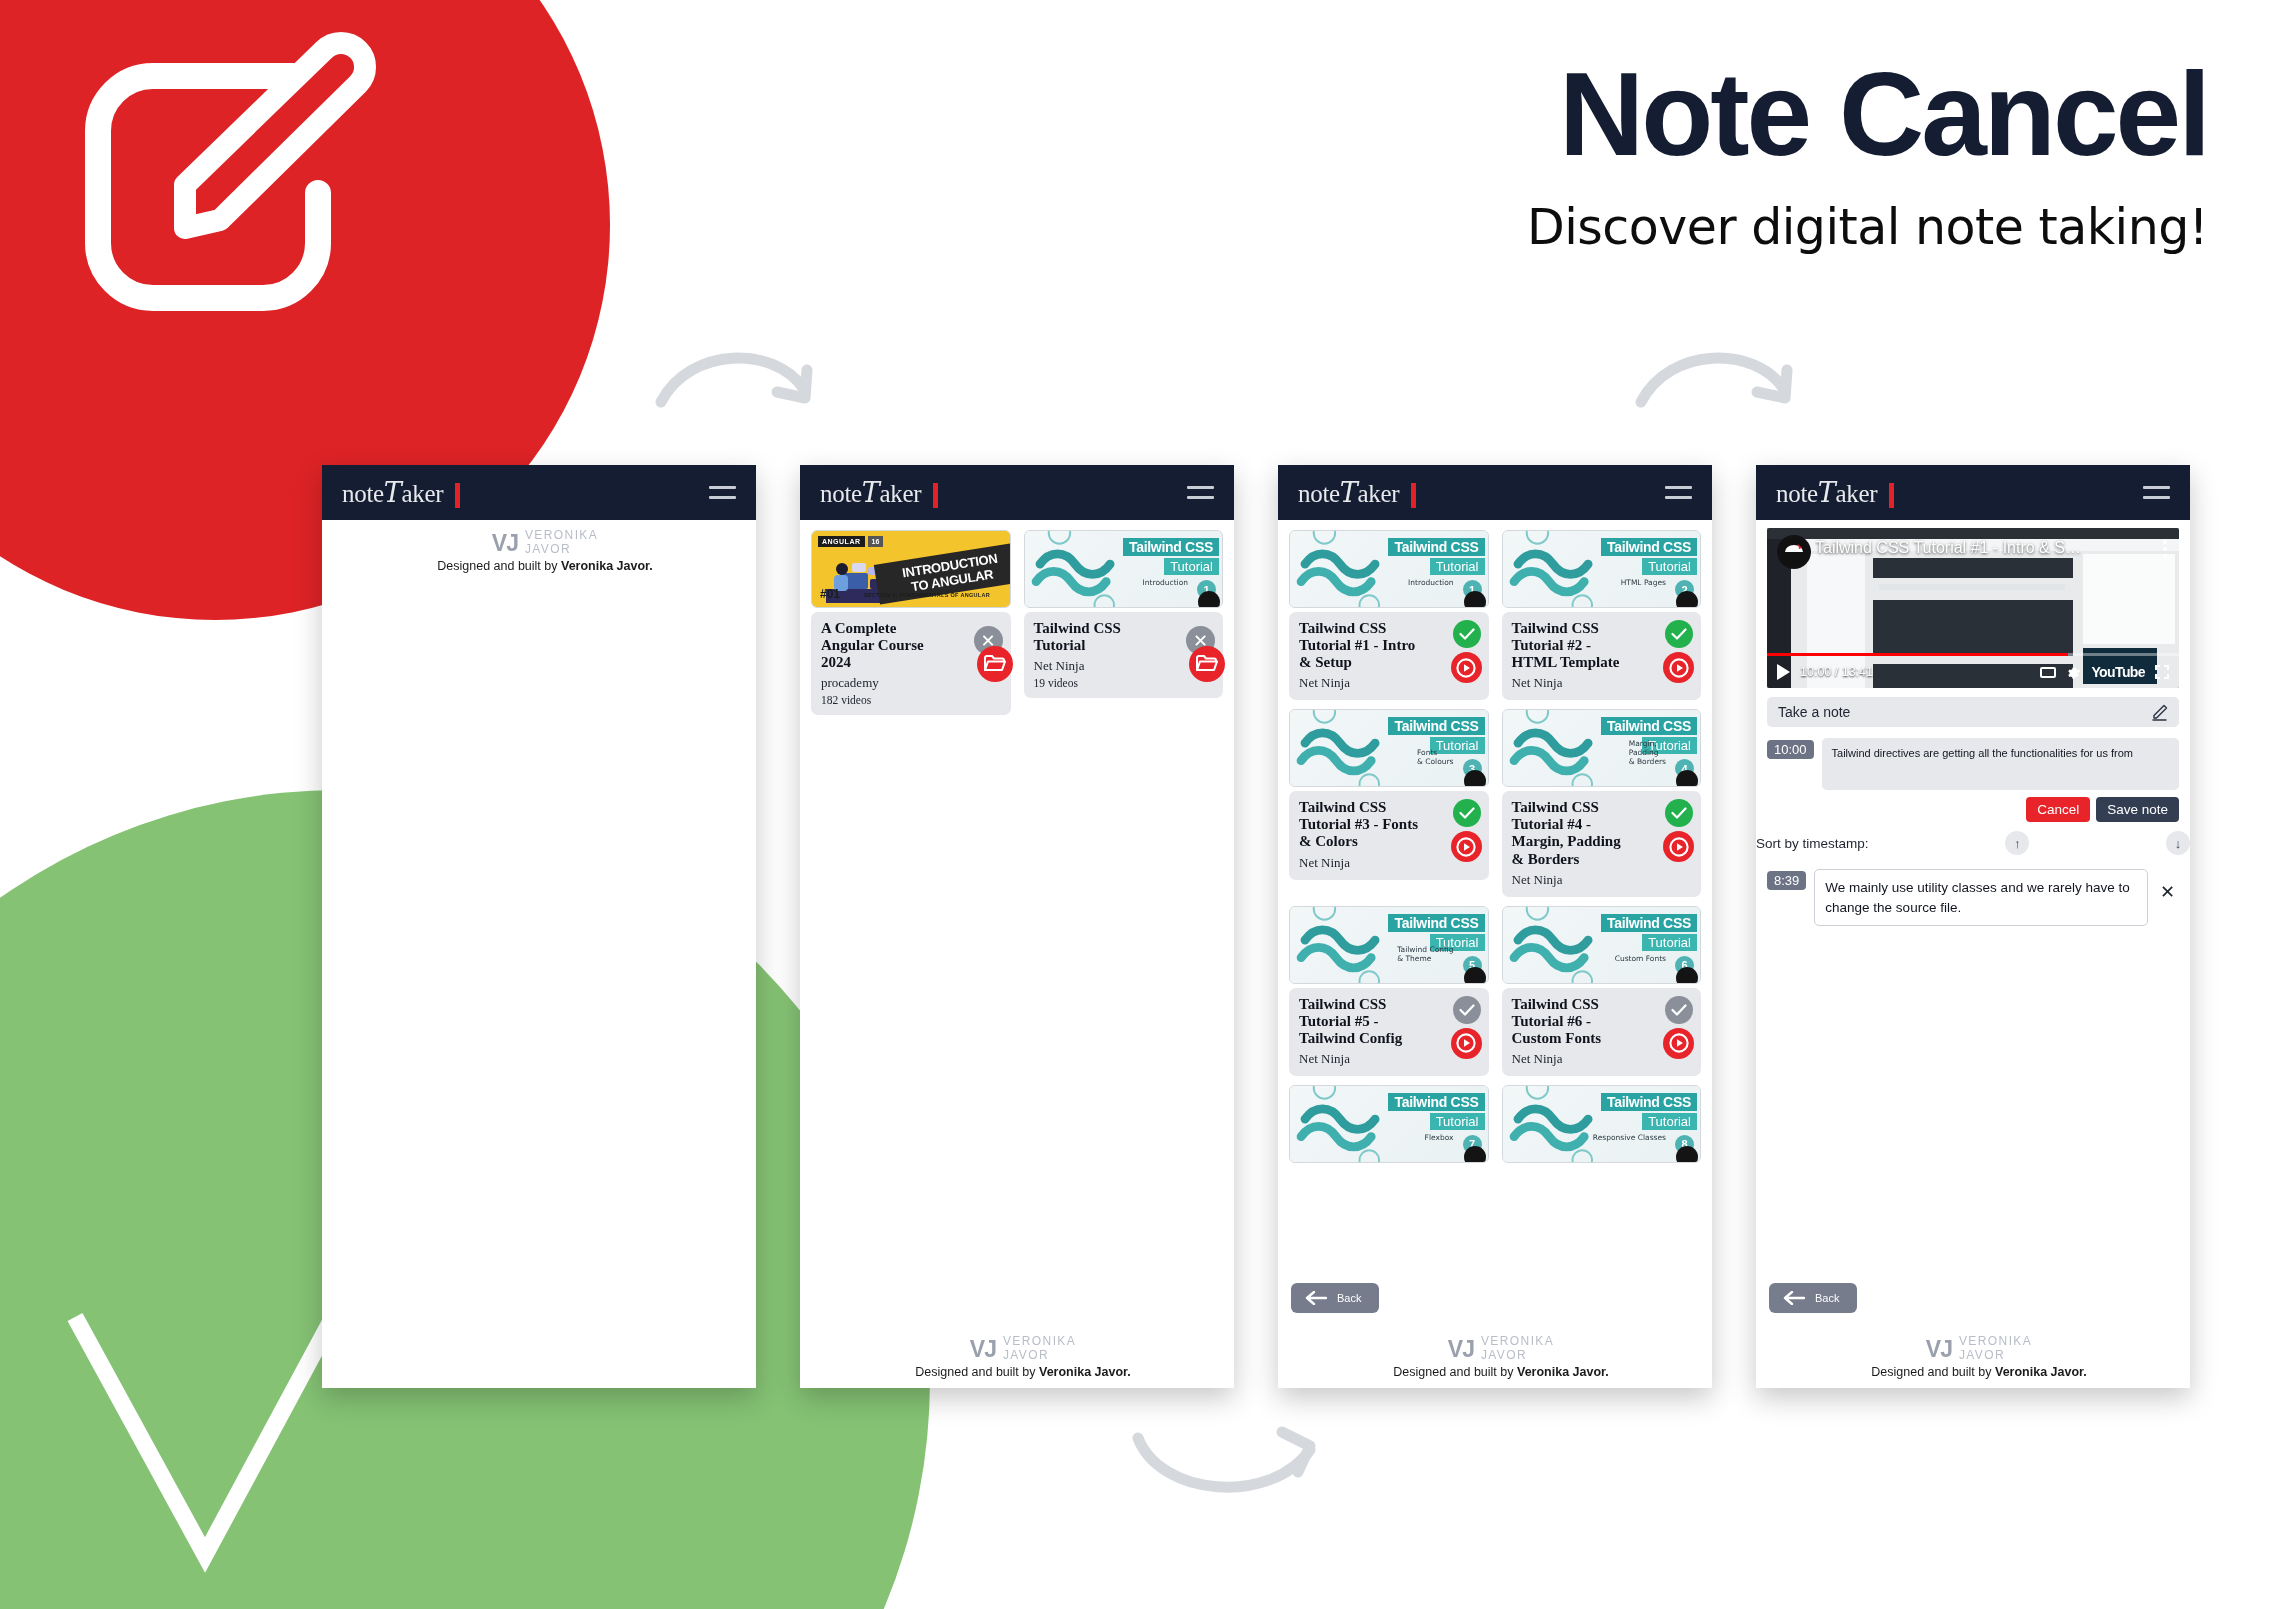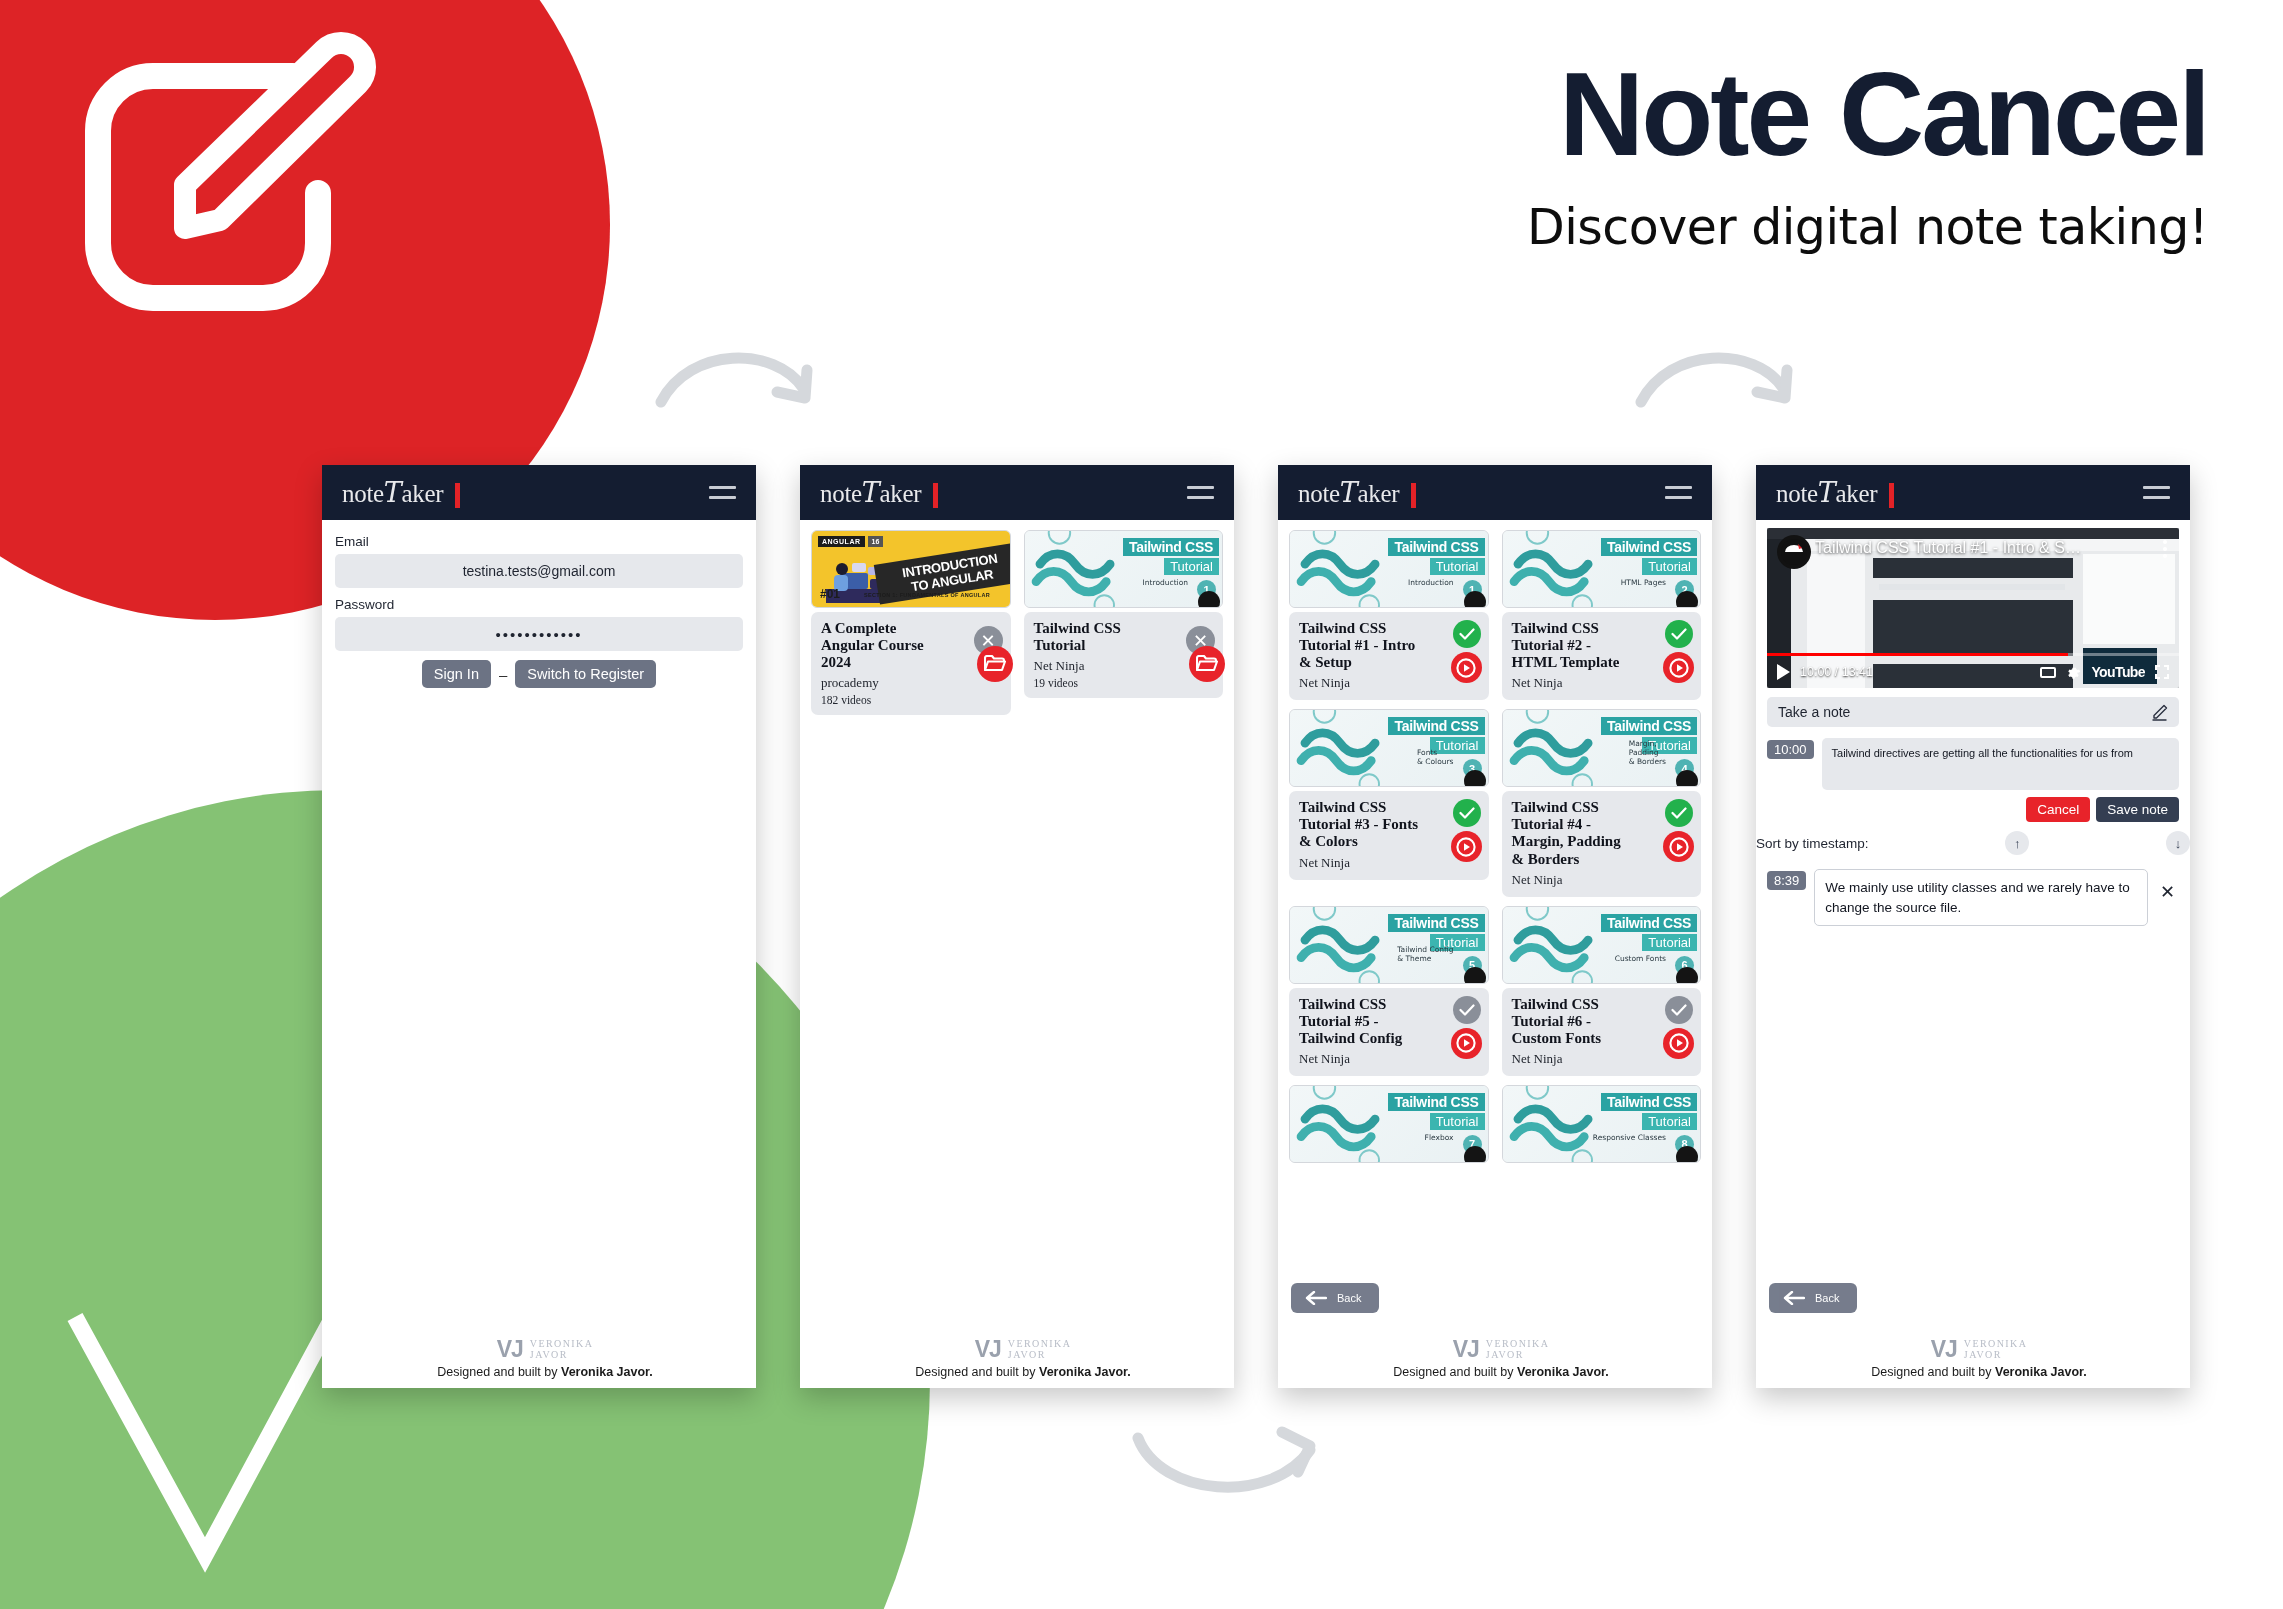--- a/index.html
+++ b/index.html
@@ -101,21 +101,21 @@
   .phone-footer {
     flex: 0 0 62px; background: #fff;
     display: flex; flex-direction: column; align-items: center;
     justify-content: center; gap: 2px; border-top: 0px; margin-left: 12px;
   }
   .vj-logo { display: flex; align-items: center; gap: 7px; }
   .vj-mark {
     font-size: 23px; font-weight: 700; color: #9aa1ad;
     font-family: "Liberation Sans", sans-serif; letter-spacing: -1px;
   }
-  .vj-name { font-size: 10px; color: #b8bdc7; line-height: 1.15; letter-spacing: 1.4px; font-family: Liberation Serif, serif; }
+  .vj-name { font-size: 12px; color: #b8bdc7; line-height: 1.15; letter-spacing: 1.4px; }
   .credit { font-size: 12.5px; color: #1b1b1b; }
   .credit b { font-weight: 700; }
 
   
   .login-form { padding: 14px 13px 0 13px; }
   .field-label { font-size: 13.5px; color: #1f2430; margin-bottom: 5px; }
   .field-box {
     background: #e6e8ec; border-radius: 5px; height: 34px;
     display: flex; align-items: center; justify-content: center;
     font-size: 14px; color: #1f2430; margin-bottom: 9px;
@@ -343,33 +343,20 @@
 <div class="phone p1">
   <div class="navbar">
     <div class="brand">
       <span class="brand-text"><span>note</span><span class="script">T</span><span>aker</span></span>
       <span class="brand-bar"></span>
     </div>
     <div class="burger">
         <span></span>
         <span></span>
       </div>
-  </div>
-  <div class="screen-body">
-    <div class="login-form">
-      <div class="field-label">Email</div>
-      <div class="field-box">testina.tests@gmail.com</div>
-      <div class="field-label">Password</div>
-      <div class="field-box dots">••••••••••••</div>
-      <div class="btn-row">
-        <button class="btn-grey">Sign In</button>
-        <span class="dash">–</span>
-        <button class="btn-grey">Switch to Register</button>
-      </div>
-    </div>
   </div>
   <div class="phone-footer">
     <div class="vj-logo">
       <span class="vj-mark">VJ</span>
       <span class="vj-name"><span>VERONIKA</span><br><span>JAVOR</span></span>
     </div>
     <div class="credit"><span>Designed and built by </span><b>Veronika Javor.</b></div>
   </div>
 </div>
 

